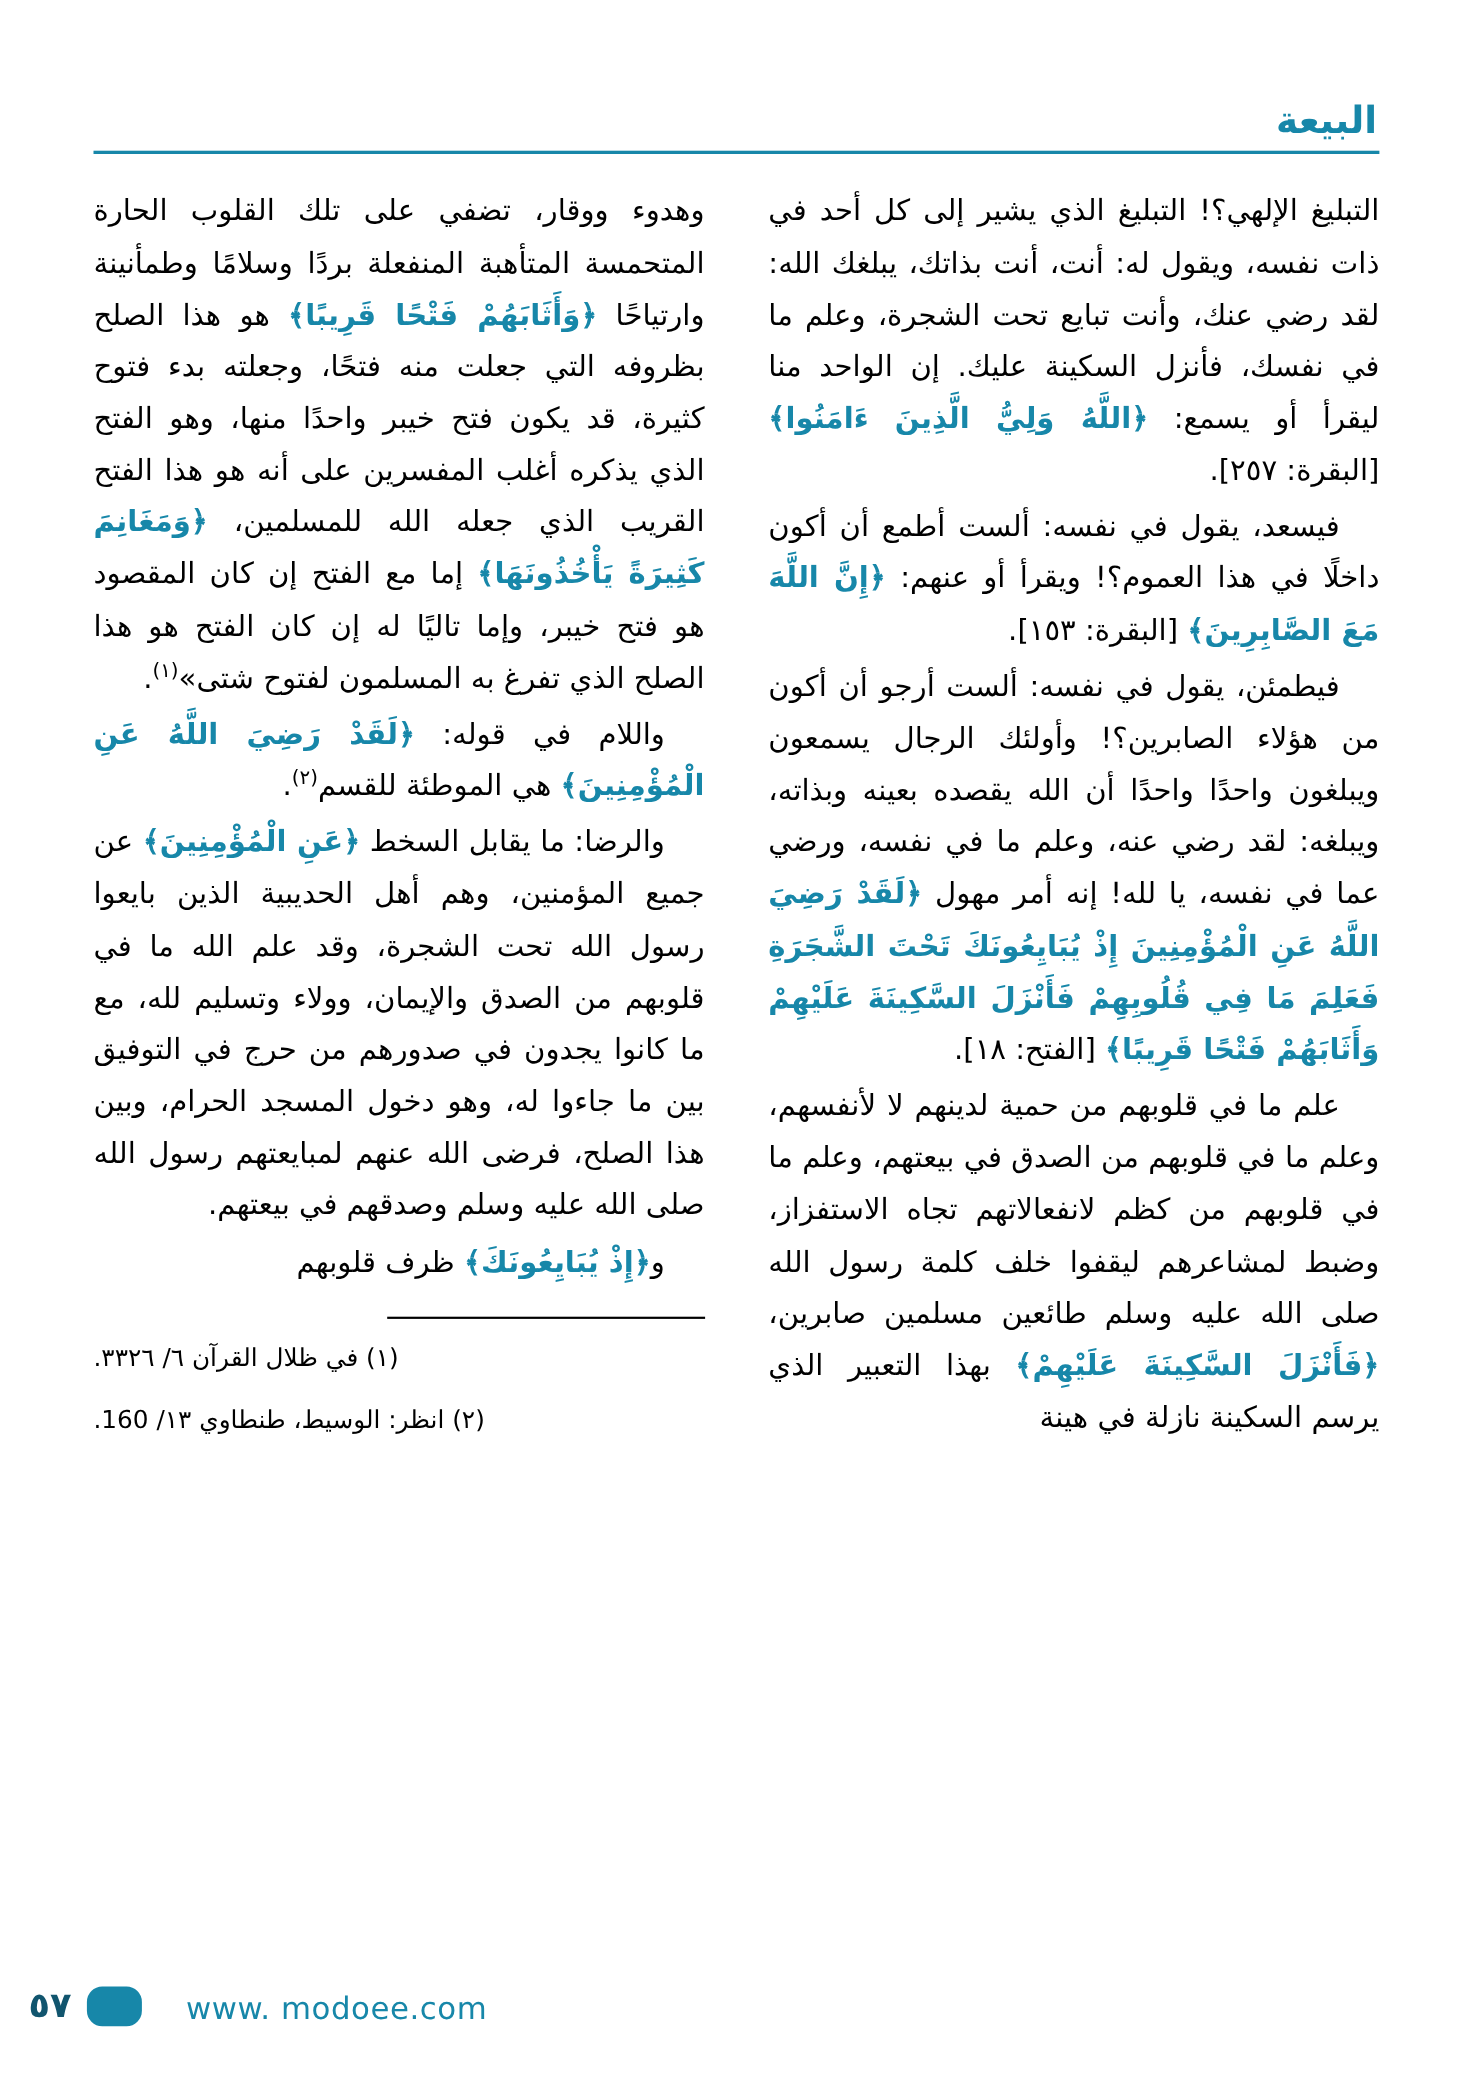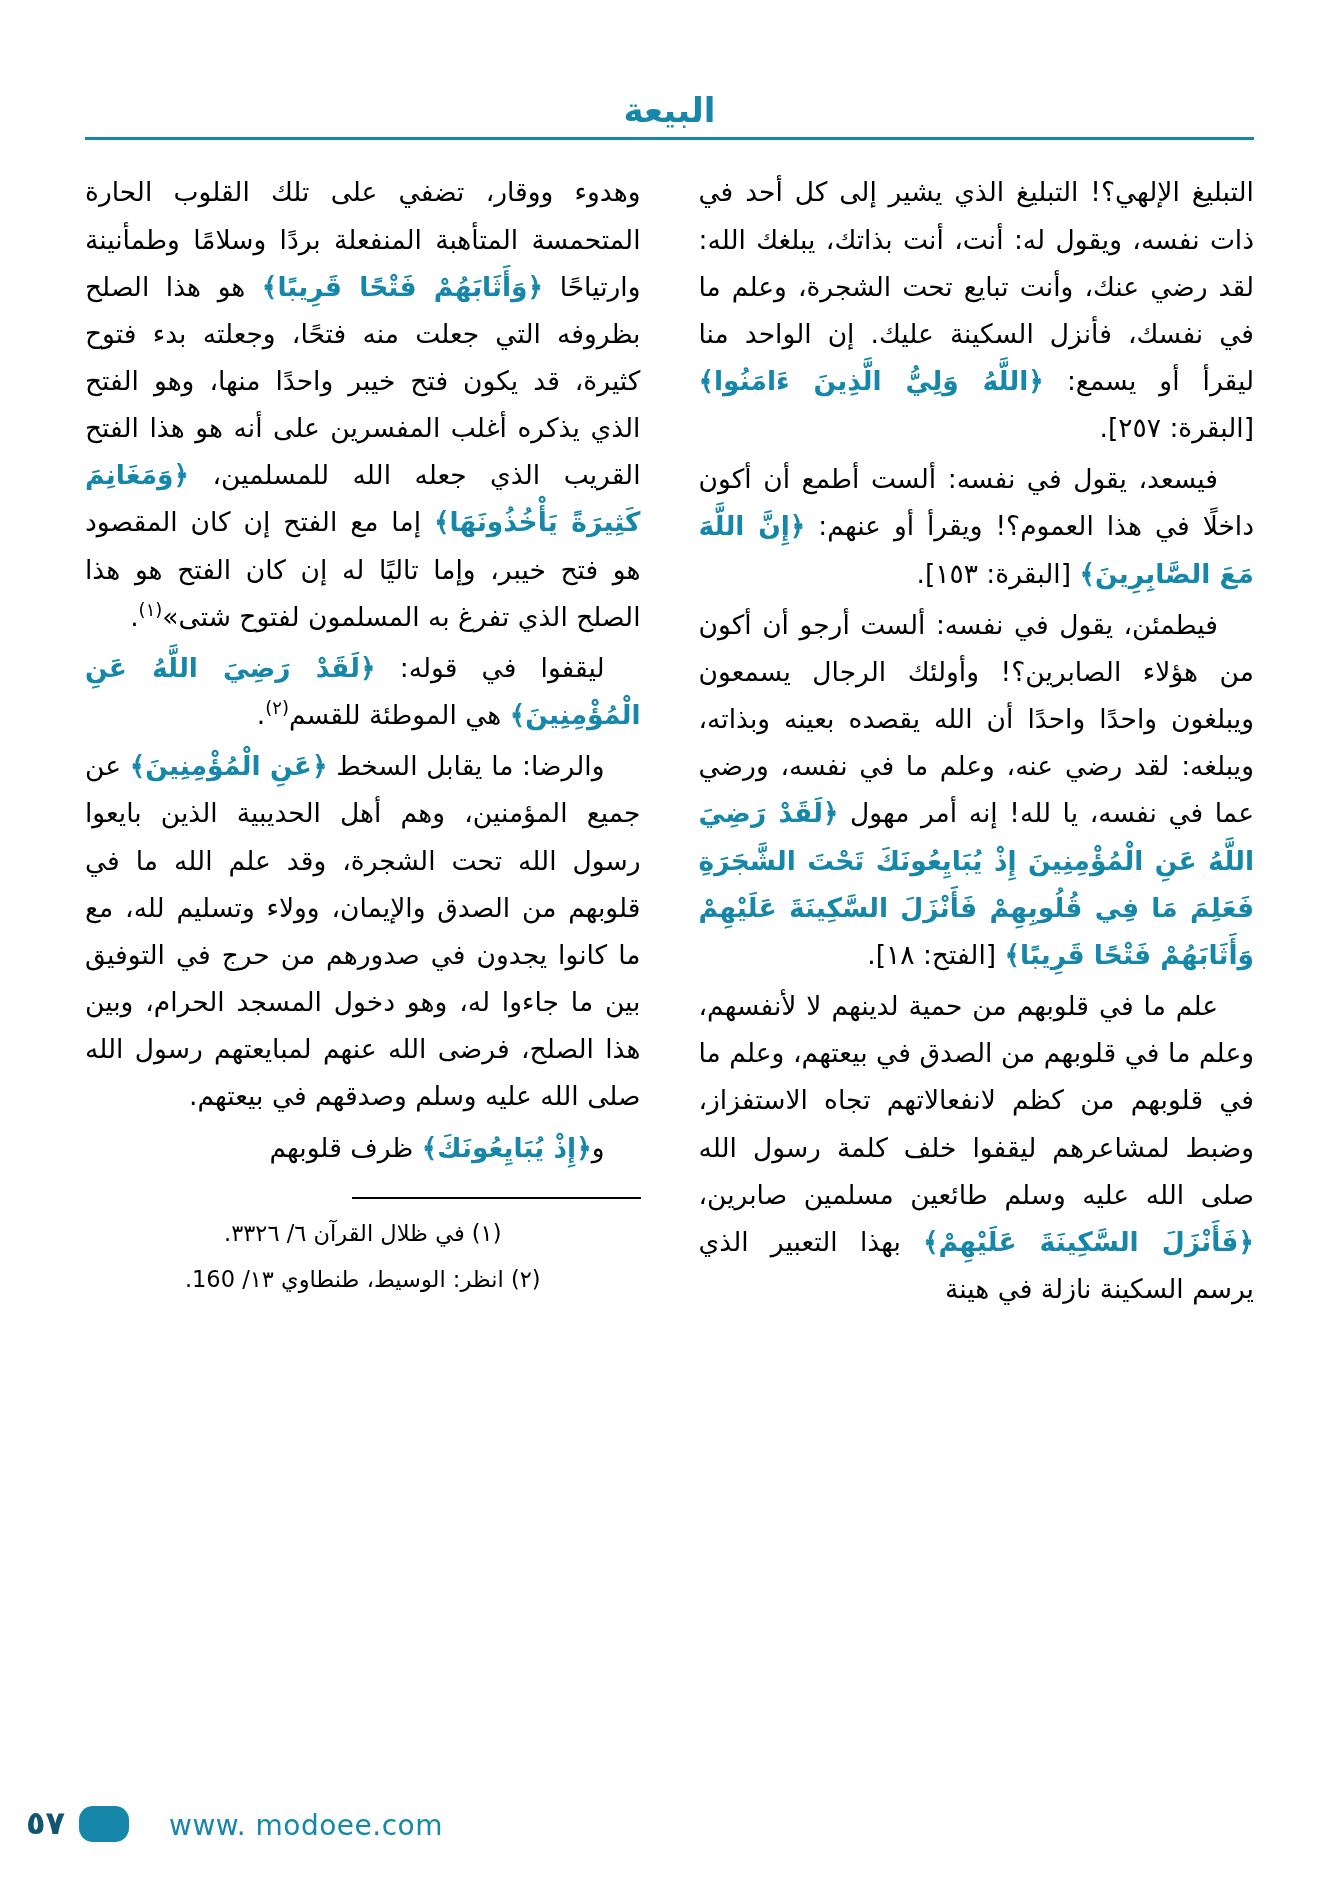--- a/index.html
+++ b/index.html
@@ -14,21 +14,21 @@
     margin:0 auto;
     background:#ffffff;
     box-sizing:border-box;
     padding:92px 85px 0 85px;
     direction:rtl;
     font-family:"DejaVu Sans", sans-serif;
     color:var(--ink,#000);
     overflow:hidden;
   }
   
-  .page-header{direction:ltr;text-align:center;}
+  .page-header{direction:ltr;text-align:right;}
   .header-title{
     color:var(--accent,#1787a9);
     font-size:34px;
     font-weight:bold;
     line-height:1.1;
     padding:0 2px 8px 2px;
   }
   .header-rule{
     border-top:3px solid var(--accent,#1787a9);
     width:100%;
@@ -64,24 +64,24 @@
     line-height:0;
   }
   
   .footnotes{margin-top:26px;}
   .footnote-rule{
     border-top:2.5px solid #000;
     width:52%;
     margin-bottom:14px;
   }
   .footnote{
-    margin:4px 0 6px 0;
+    margin:16px 0 6px 0;
     font-size:22.5px;
     line-height:1.8;
-    text-align:center;
+    text-align:left;
   }
   
   .page-footer{
     position:absolute;
     left:0;
     bottom:48px;
     width:100%;
     direction:ltr;
     display:flex;
     align-items:flex-end;
@@ -123,21 +123,21 @@
 
     <section class="col col-right">
       <p class="para"><span class="plain">التبليغ الإلهي؟! التبليغ الذي يشير إلى كل أحد في ذات نفسه، ويقول له: أنت، أنت بذاتك، يبلغك الله: لقد رضي عنك، وأنت تبايع تحت الشجرة، وعلم ما في نفسك، فأنزل السكينة عليك. إن الواحد منا ليقرأ أو يسمع: </span><span class="quran">﴿اللَّهُ وَلِيُّ الَّذِينَ ءَامَنُوا﴾</span><span class="plain"> [البقرة: ٢٥٧].</span></p>
       <p class="para indent"><span class="plain">فيسعد، يقول في نفسه: ألست أطمع أن أكون داخلًا في هذا العموم؟! ويقرأ أو عنهم: </span><span class="quran">﴿إِنَّ اللَّهَ مَعَ الصَّابِرِينَ﴾</span><span class="plain"> [البقرة: ١٥٣].</span></p>
       <p class="para indent"><span class="plain">فيطمئن، يقول في نفسه: ألست أرجو أن أكون من هؤلاء الصابرين؟! وأولئك الرجال يسمعون ويبلغون واحدًا واحدًا أن الله يقصده بعينه وبذاته، ويبلغه: لقد رضي عنه، وعلم ما في نفسه، ورضي عما في نفسه، يا لله! إنه أمر مهول </span><span class="quran">﴿لَقَدْ رَضِيَ اللَّهُ عَنِ الْمُؤْمِنِينَ إِذْ يُبَايِعُونَكَ تَحْتَ الشَّجَرَةِ فَعَلِمَ مَا فِي قُلُوبِهِمْ فَأَنْزَلَ السَّكِينَةَ عَلَيْهِمْ وَأَثَابَهُمْ فَتْحًا قَرِيبًا﴾</span><span class="plain"> [الفتح: ١٨].</span></p>
       <p class="para indent"><span class="plain">علم ما في قلوبهم من حمية لدينهم لا لأنفسهم، وعلم ما في قلوبهم من الصدق في بيعتهم، وعلم ما في قلوبهم من كظم لانفعالاتهم تجاه الاستفزاز، وضبط لمشاعرهم ليقفوا خلف كلمة رسول الله صلى الله عليه وسلم طائعين مسلمين صابرين، </span><span class="quran">﴿فَأَنْزَلَ السَّكِينَةَ عَلَيْهِمْ﴾</span><span class="plain"> بهذا التعبير الذي يرسم السكينة نازلة في هينة</span></p>
     </section>
 
     <section class="col col-left">
       <p class="para"><span class="plain">وهدوء ووقار، تضفي على تلك القلوب الحارة المتحمسة المتأهبة المنفعلة بردًا وسلامًا وطمأنينة وارتياحًا </span><span class="quran">﴿وَأَثَابَهُمْ فَتْحًا قَرِيبًا﴾</span><span class="plain"> هو هذا الصلح بظروفه التي جعلت منه فتحًا، وجعلته بدء فتوح كثيرة، قد يكون فتح خيبر واحدًا منها، وهو الفتح الذي يذكره أغلب المفسرين على أنه هو هذا الفتح القريب الذي جعله الله للمسلمين، </span><span class="quran">﴿وَمَغَانِمَ كَثِيرَةً يَأْخُذُونَهَا﴾</span><span class="plain"> إما مع الفتح إن كان المقصود هو فتح خيبر، وإما تاليًا له إن كان الفتح هو هذا الصلح الذي تفرغ به المسلمون لفتوح شتى»</span><span class="fnref">(١)</span><span class="plain">.</span></p>
-      <p class="para indent"><span class="plain">ليقفوا في قوله: </span><span class="quran">﴿لَقَدْ رَضِيَ اللَّهُ عَنِ الْمُؤْمِنِينَ﴾</span><span class="plain"> هي الموطئة للقسم</span><span class="fnref">(٢)</span><span class="plain">.</span></p>
+      <p class="para indent"><span class="plain">واللام في قوله: </span><span class="quran">﴿لَقَدْ رَضِيَ اللَّهُ عَنِ الْمُؤْمِنِينَ﴾</span><span class="plain"> هي الموطئة للقسم</span><span class="fnref">(٢)</span><span class="plain">.</span></p>
       <p class="para indent"><span class="plain">والرضا: ما يقابل السخط </span><span class="quran">﴿عَنِ الْمُؤْمِنِينَ﴾</span><span class="plain"> عن جميع المؤمنين، وهم أهل الحديبية الذين بايعوا رسول الله تحت الشجرة، وقد علم الله ما في قلوبهم من الصدق والإيمان، وولاء وتسليم لله، مع ما كانوا يجدون في صدورهم من حرج في التوفيق بين ما جاءوا له، وهو دخول المسجد الحرام، وبين هذا الصلح، فرضى الله عنهم لمبايعتهم رسول الله صلى الله عليه وسلم وصدقهم في بيعتهم.</span></p>
       <p class="para indent"><span class="plain">و</span><span class="quran">﴿إِذْ يُبَايِعُونَكَ﴾</span><span class="plain"> ظرف قلوبهم</span></p>
 
       <div class="footnotes">
         <div class="footnote-rule"></div>
         <p class="footnote">(١) في ظلال القرآن ٦/ ٣٣٢٦.</p>
         <p class="footnote">(٢) انظر: الوسيط، طنطاوي ١٣/ 160.</p>
       </div>
     </section>
 

